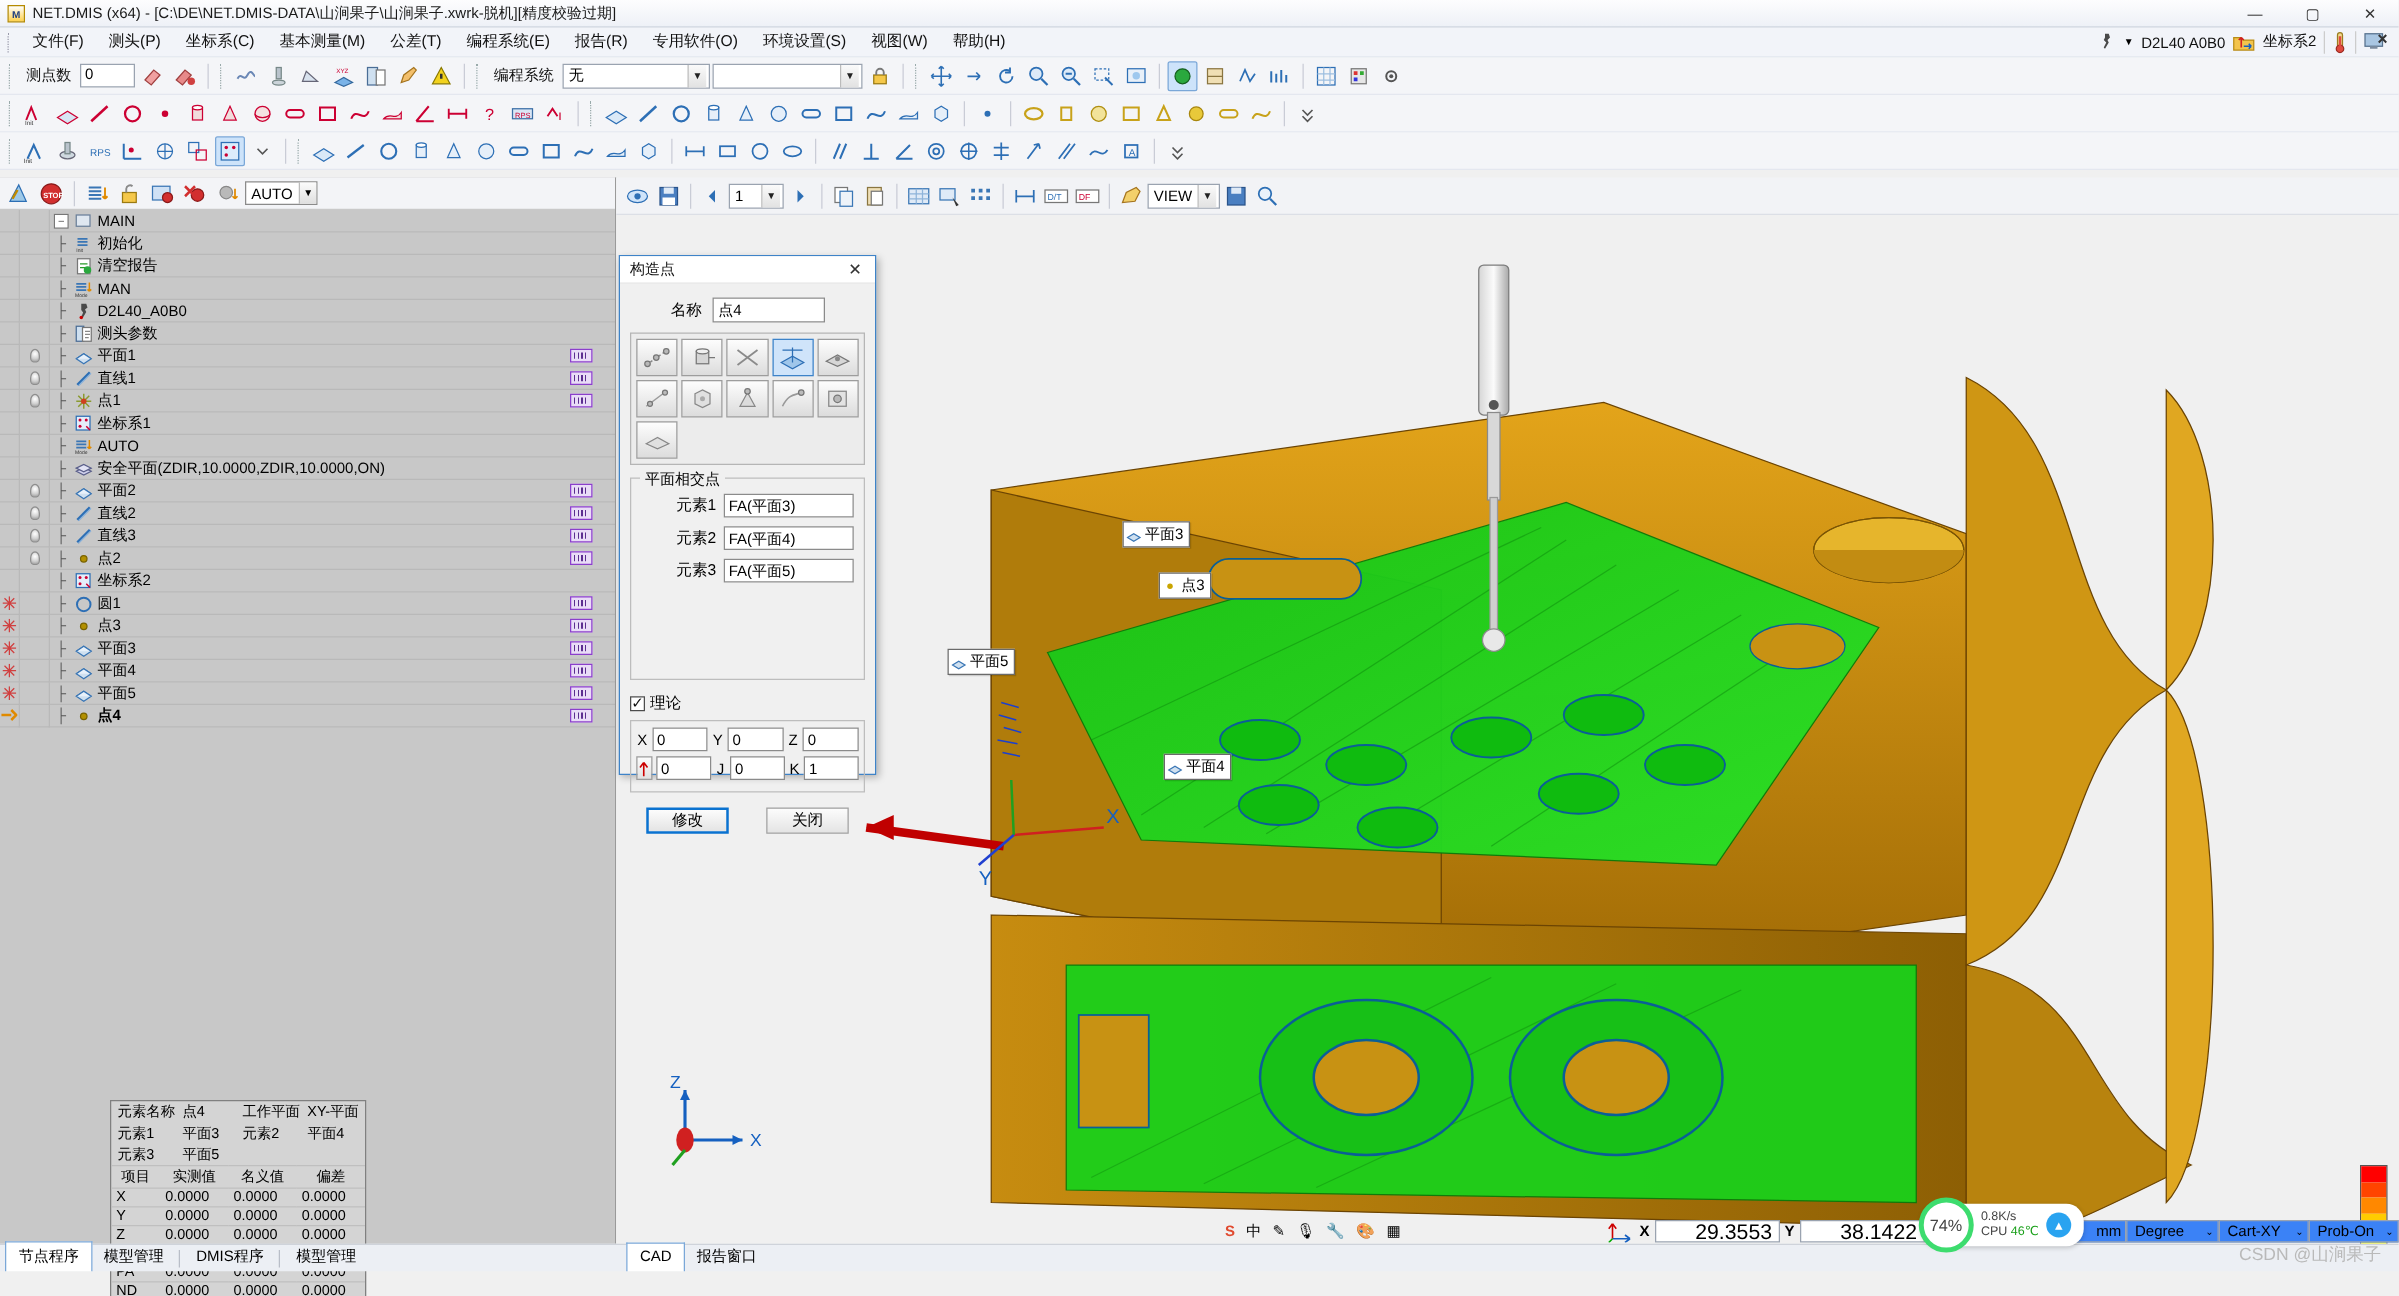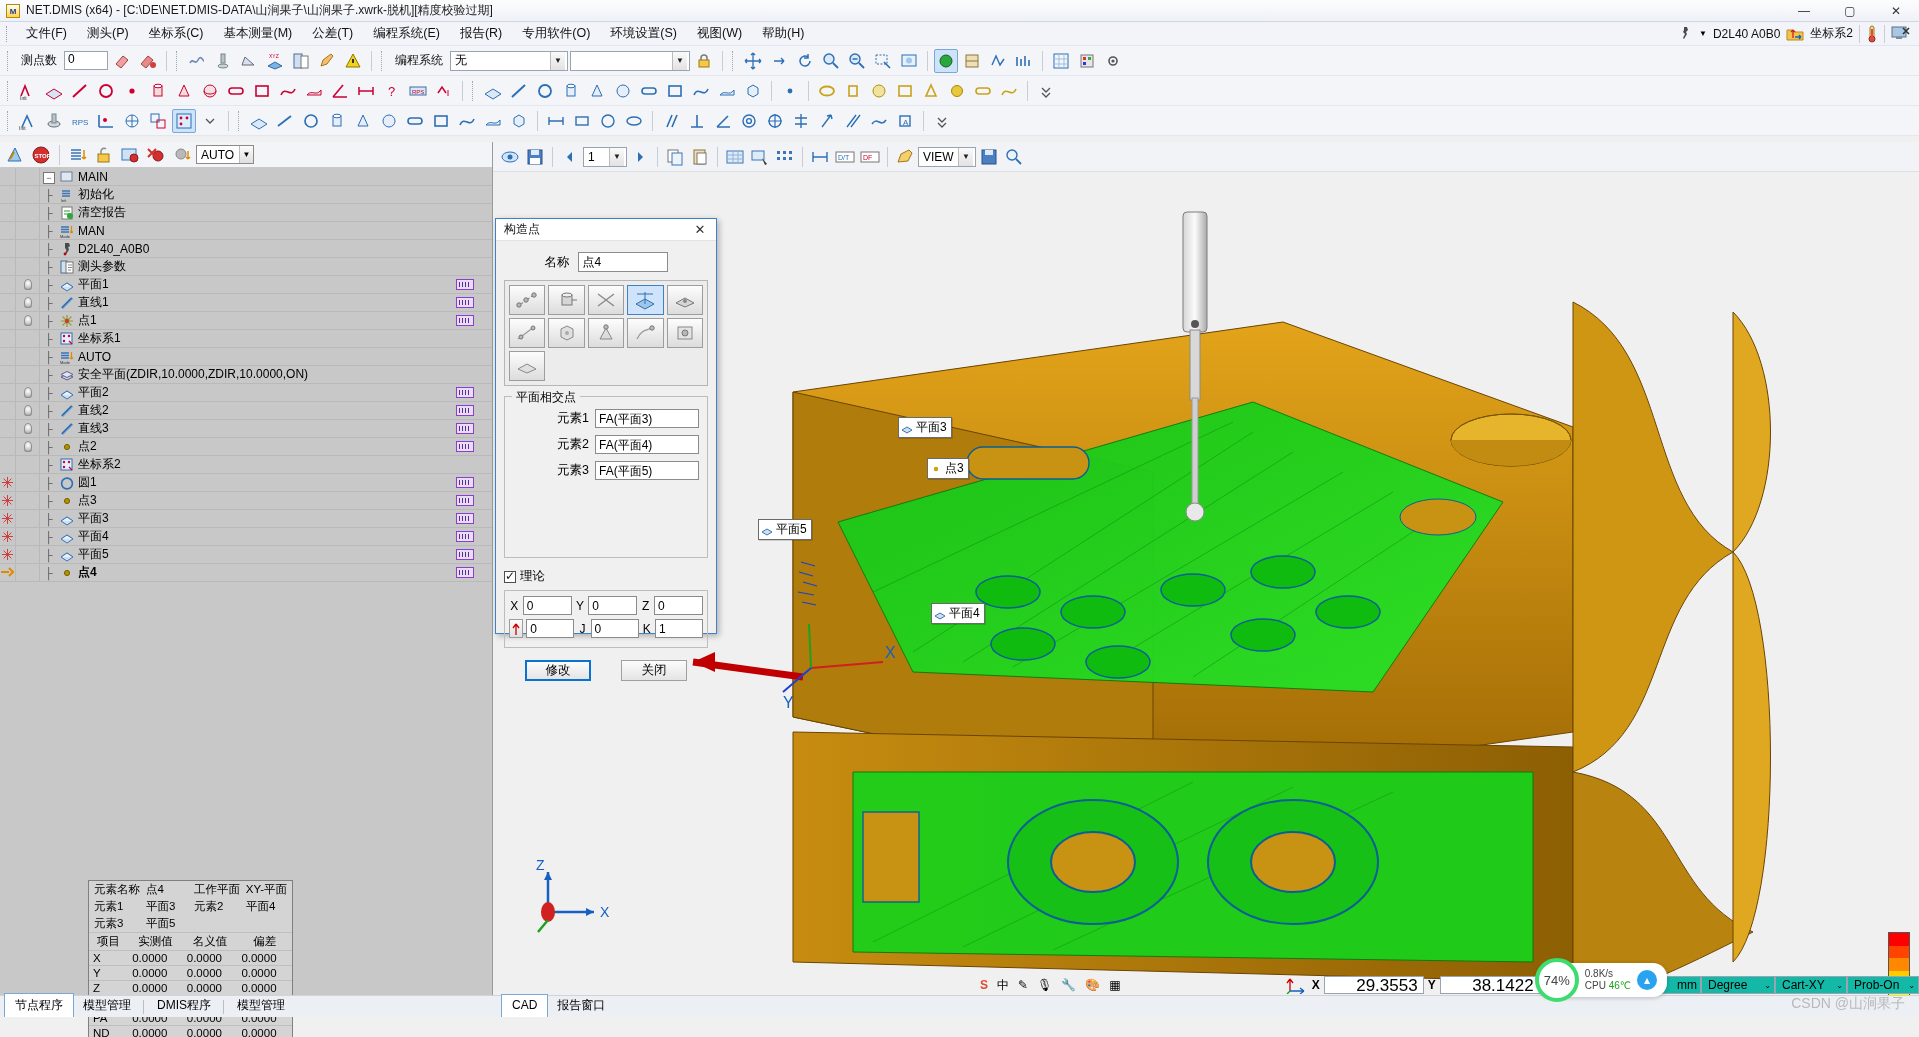--- a/index.html
+++ b/index.html
@@ -104,21 +104,21 @@
   .res-tbl td,.res-tbl th{ padding:1px 4px; border-top:1px solid #bfbfbf; text-align:left;
                            font-weight:normal; white-space:nowrap;}
   .res-tbl td:first-child,.res-tbl th:first-child{ text-align:left; }
 
   
   .cad-toolbar{ height:30px; background:#f2f3f6; border-bottom:1px solid #dcdfe6;
                 display:flex;align-items:center;padding:0 5px;gap:1px;}
   .cad-area{ flex:1; position:relative; background:#f0f0f0; overflow:hidden; }
 
   
-  .dialog{ position:absolute; left:495px; top:218px; width:222px; height:416px;
+  .dialog{ position:absolute; left:495px; top:204px; width:206px; height:416px;
            background:#f0f0f0; border:1px solid #3e83c8; box-shadow:2px 2px 6px rgba(0,0,0,.28);
            z-index:60; }
   .dlg-title{ height:22px; background:#fff; display:flex;align-items:center;
               padding:0 4px 0 8px; font-size:12px; color:#111;
               border-bottom:1px solid #e3e3e3;}
   .dlg-x{ margin-left:auto; width:24px;height:20px;display:flex;align-items:center;
           justify-content:center; font-size:13px; color:#333;}
   .dlg-body{ padding:6px 8px; }
   .namerow{ display:flex; align-items:center; justify-content:center; gap:8px; margin:5px 0 8px 0;}
   .namerow .nl{ font-size:12.5px; }
@@ -177,21 +177,21 @@
   
   .cadtabs{ position:absolute; left:501px; bottom:0px; display:flex; font-size:12px; z-index:30;}
 
   
   .tray{ position:absolute; right:0; bottom:22px; height:20px; display:flex;
          align-items:center; gap:0; font-size:12px; }
   .coordgrp{ display:flex; align-items:center; height:20px; }
   .coordgrp .ck{ padding:0 4px; font-weight:bold; font-size:12px; }
   .coordval{ width:100px; height:18px; border:1px solid #9aa3b0; background:#fff;
              text-align:right; padding-right:5px; line-height:17px; font-size:17px;}
-  .unitbox{ height:18px; border:1px solid #9aa3b0; background:#14b8a6; display:flex;
+  .unitbox{ height:18px; border:1px solid #9aa3b0; background:#3b82f6; display:flex;
             align-items:center; padding:0 3px 0 6px; min-width:54px; }
   .unitbox .ua{ margin-left:auto; font-size:8px; padding-left:4px;}
 
   .ime{ position:absolute; left:980px; bottom:22px; height:20px; display:flex;
         align-items:center; gap:9px; font-size:12px; }
 
   .cpuwidget{ position:absolute; right:252px; bottom:40px; display:flex; align-items:center;
               background:#fff; border-radius:14px; box-shadow:0 1px 4px rgba(0,0,0,.22);
               height:34px; padding:0 10px 0 4px; gap:6px; z-index:40;}
   .cpuring{ width:44px;height:44px;border-radius:50%; border:4px solid #3ddc6e;

